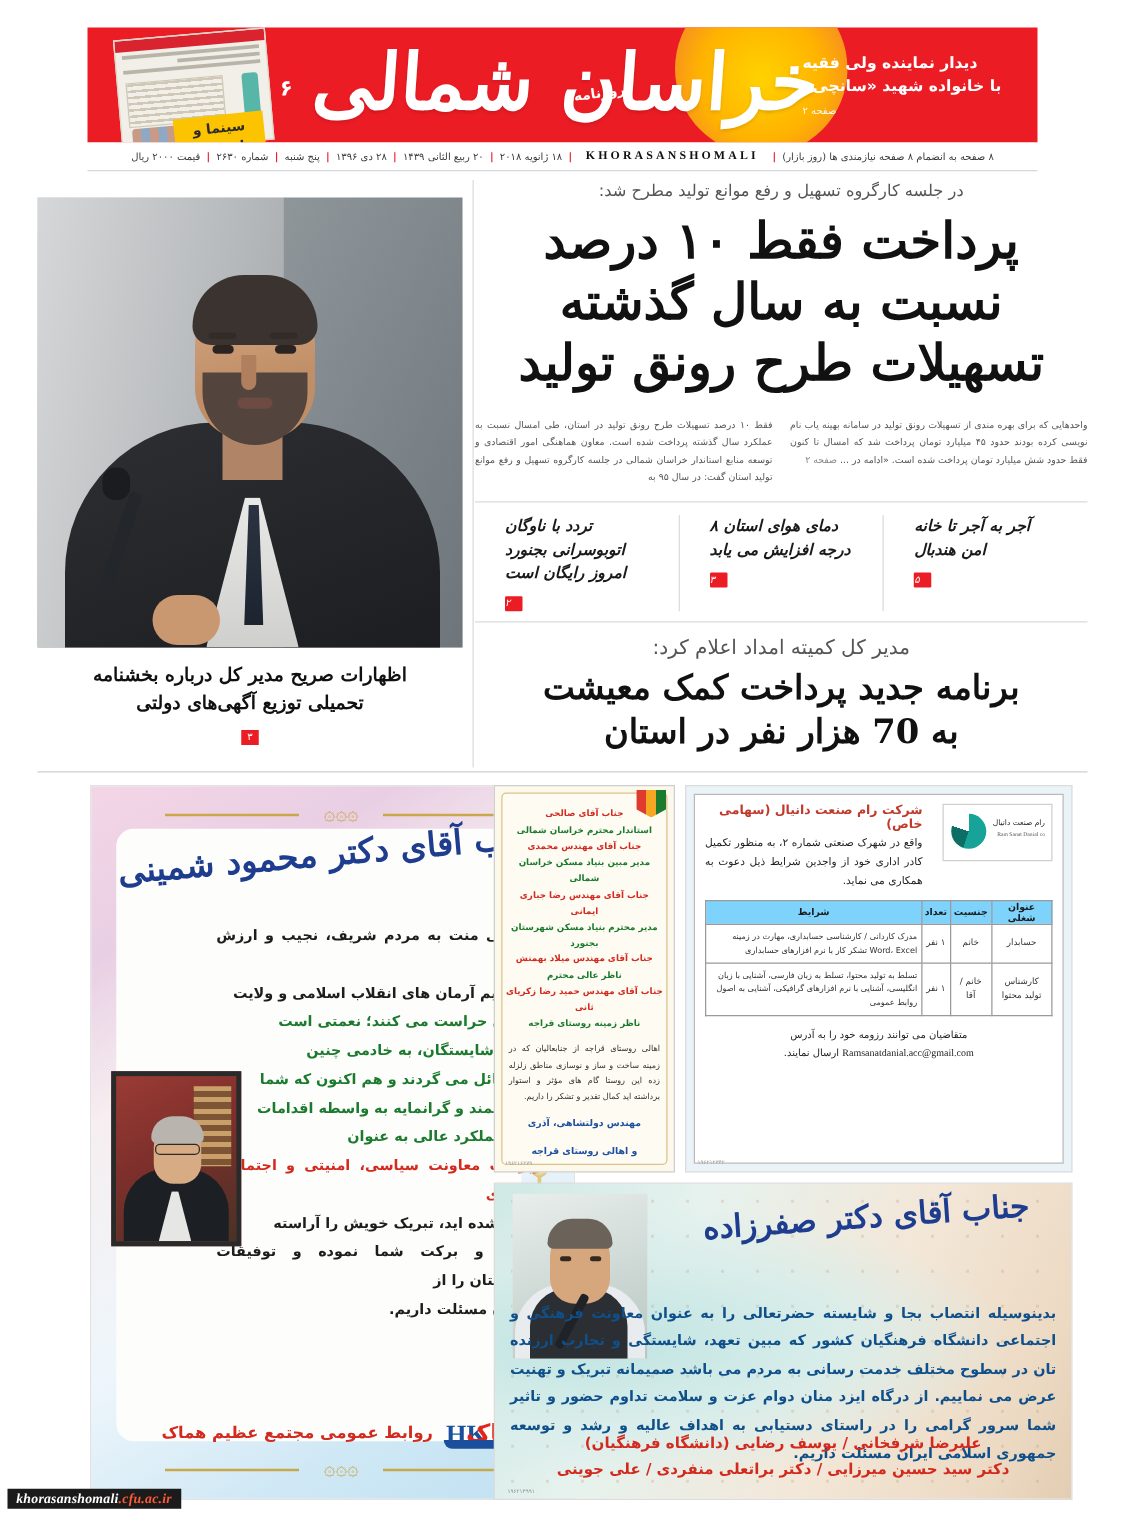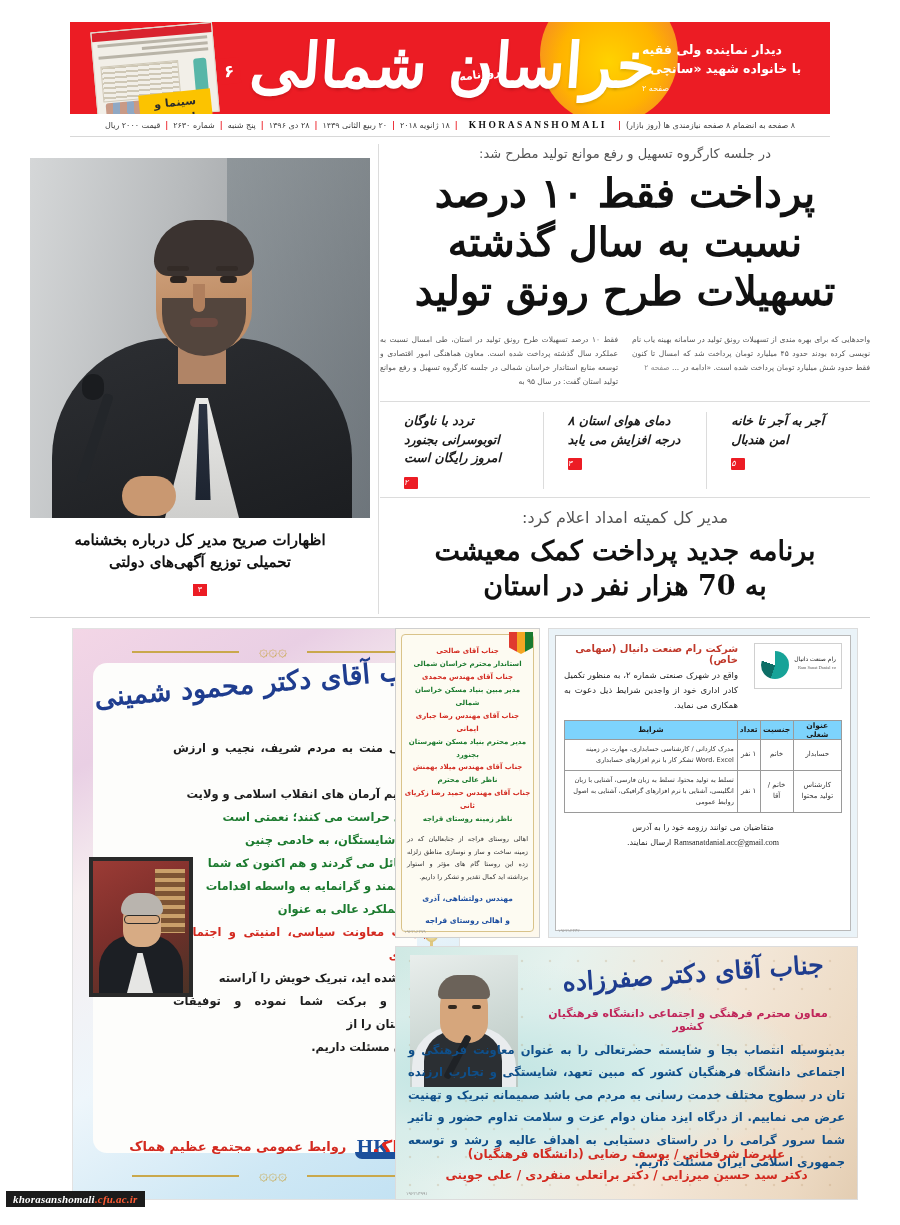--- a/index.html
+++ b/index.html
@@ -568,21 +568,20 @@
         <div class="p3-bg"></div>
           <div class="p3-suit"></div>
           <div class="p3-dark"></div>
         <div class="p3-head"></div>
           <div class="p3-hair"></div>
         <div class="p3-eye l"></div>
           <div class="p3-eye r"></div>
           <div class="p3-mic"></div>
       </div>
       <div class="salut2">جناب آقای دکتر صفرزاده</div>
-      <div class="role">معاون محترم فرهنگی و اجتماعی دانشگاه فرهنگیان کشور</div>
       <div class="btext2">بدینوسیله انتصاب بجا و شایسته حضرتعالی را به عنوان معاونت فرهنگی و اجتماعی دانشگاه فرهنگیان کشور که مبین تعهد، شایستگی و تجارب ارزنده تان در سطوح مختلف خدمت رسانی به مردم می باشد صمیمانه تبریک و تهنیت عرض می نماییم. از درگاه ایزد منان دوام عزت و سلامت تداوم حضور و تاثیر شما سرور گرامی را در راستای دستیابی به اهداف عالیه و رشد و توسعه جمهوری اسلامی ایران مسئلت داریم.</div>
       <div class="sign2">
         <div>علیرضا شرفخانی / یوسف رضایی (دانشگاه فرهنگیان)</div>
         <div>دکتر سید حسین میرزایی / دکتر براتعلی منفردی / علی جوینی</div>
       </div>
       <div class="code">۱۹۶۲۱۳۹۹۱</div>
     </div>
   </div>
 
   <div class="wm">

